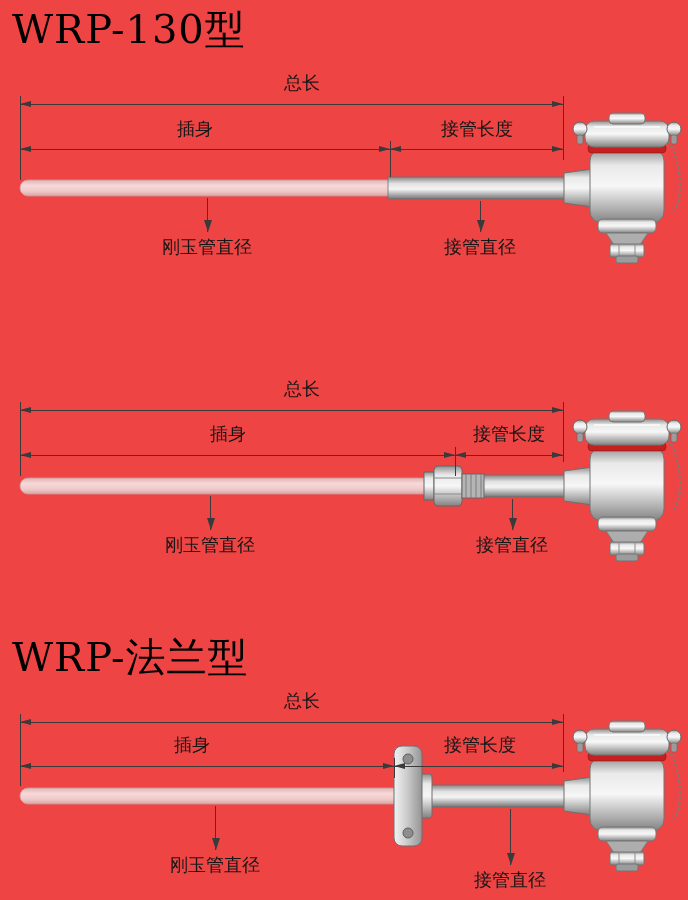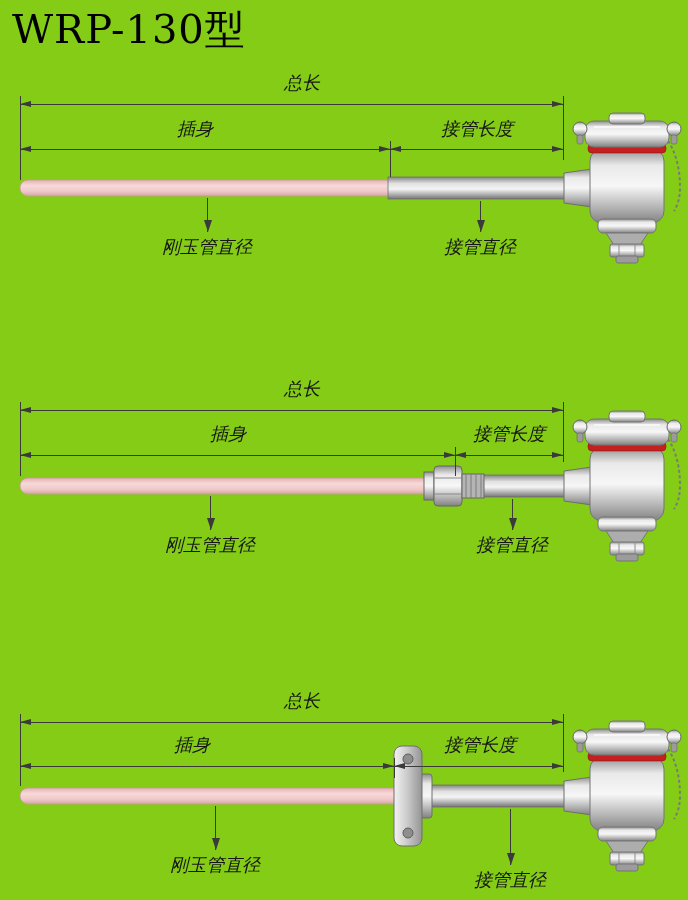--- a/index.html
+++ b/index.html
@@ -1,23 +1,23 @@
 <!DOCTYPE html>
 <html><head>
 <meta charset="utf-8">
 <style>
   html,body{margin:0;padding:0;background:#ffffff;}
-  .page{position:relative;width:688px;height:900px;background:#84cc16;overflow:hidden;
+  .page{position:relative;width:688px;height:900px;background:#ef4444;overflow:hidden;
         font-family:"Liberation Sans",sans-serif;color:#111;}
   .section{position:absolute;left:0;width:688px;}
   .art{position:absolute;left:0;top:0;}
   .sec-title{position:absolute;font-family:"DejaVu Serif",serif;font-size:40px;
              font-weight:400;color:#000;white-space:nowrap;letter-spacing:1px;}
   .dim-label{position:absolute;font-size:18px;line-height:1.25;color:#161616;
-             white-space:nowrap;transform:translateX(-50%);font-style:italic;}
+             white-space:nowrap;transform:translateX(-50%);}
   .dim-line{position:absolute;height:0;border-top:1px solid #3a3a3a;}
   .ah{position:absolute;display:block;width:0;height:0;top:-4px;}
   .ah-l{left:0;border-top:3.5px solid transparent;border-bottom:3.5px solid transparent;border-right:11px solid #3a3a3a;}
   .ah-r{right:0;border-top:3.5px solid transparent;border-bottom:3.5px solid transparent;border-left:11px solid #3a3a3a;}
   .ext{position:absolute;width:0;border-left:1px solid #3a3a3a;}
   .leader{position:absolute;width:0;border-left:1px solid #3a3a3a;}
   .leader::after{content:"";position:absolute;left:-4px;bottom:0;width:0;height:0;
                  border-left:4px solid transparent;border-right:4px solid transparent;
                  border-top:12px solid #3a3a3a;}
 </style>
@@ -164,20 +164,21 @@
     <div class="dim-label" style="left:512px;top:224px">接管直径</div>
   </div>
 
   <div class="section" style="top:620px;height:280px">
     <svg class="art" width="688" height="280" viewBox="0 0 688 280">
       <rect x="20" y="168" width="382" height="16" rx="8" fill="url(#gPink)" stroke="#c59c9c" stroke-width="0.8"></rect>
       <rect x="420" y="165" width="178" height="22" fill="url(#gTube)" stroke="#6f6f6f" stroke-width="0.8"></rect>
       <use href="#flange" x="390" y="126"></use>
       <use href="#tc-head" x="556" y="101"></use>
     </svg>
+    <div class="sec-title" style="left:12px;top:10px">WRP-法兰型</div>
 
     <div class="dim-label" style="left:302px;top:70px">总长</div>
     <div class="dim-line" style="left:20px;top:102px;width:543px">
         <i class="ah ah-l"></i>
         <i class="ah ah-r"></i>
       </div>
     <div class="ext" style="left:20px;top:94px;height:72px"></div>
     <div class="ext" style="left:563px;top:94px;height:58px"></div>
 
     <div class="dim-label" style="left:192px;top:114px">插身</div>

